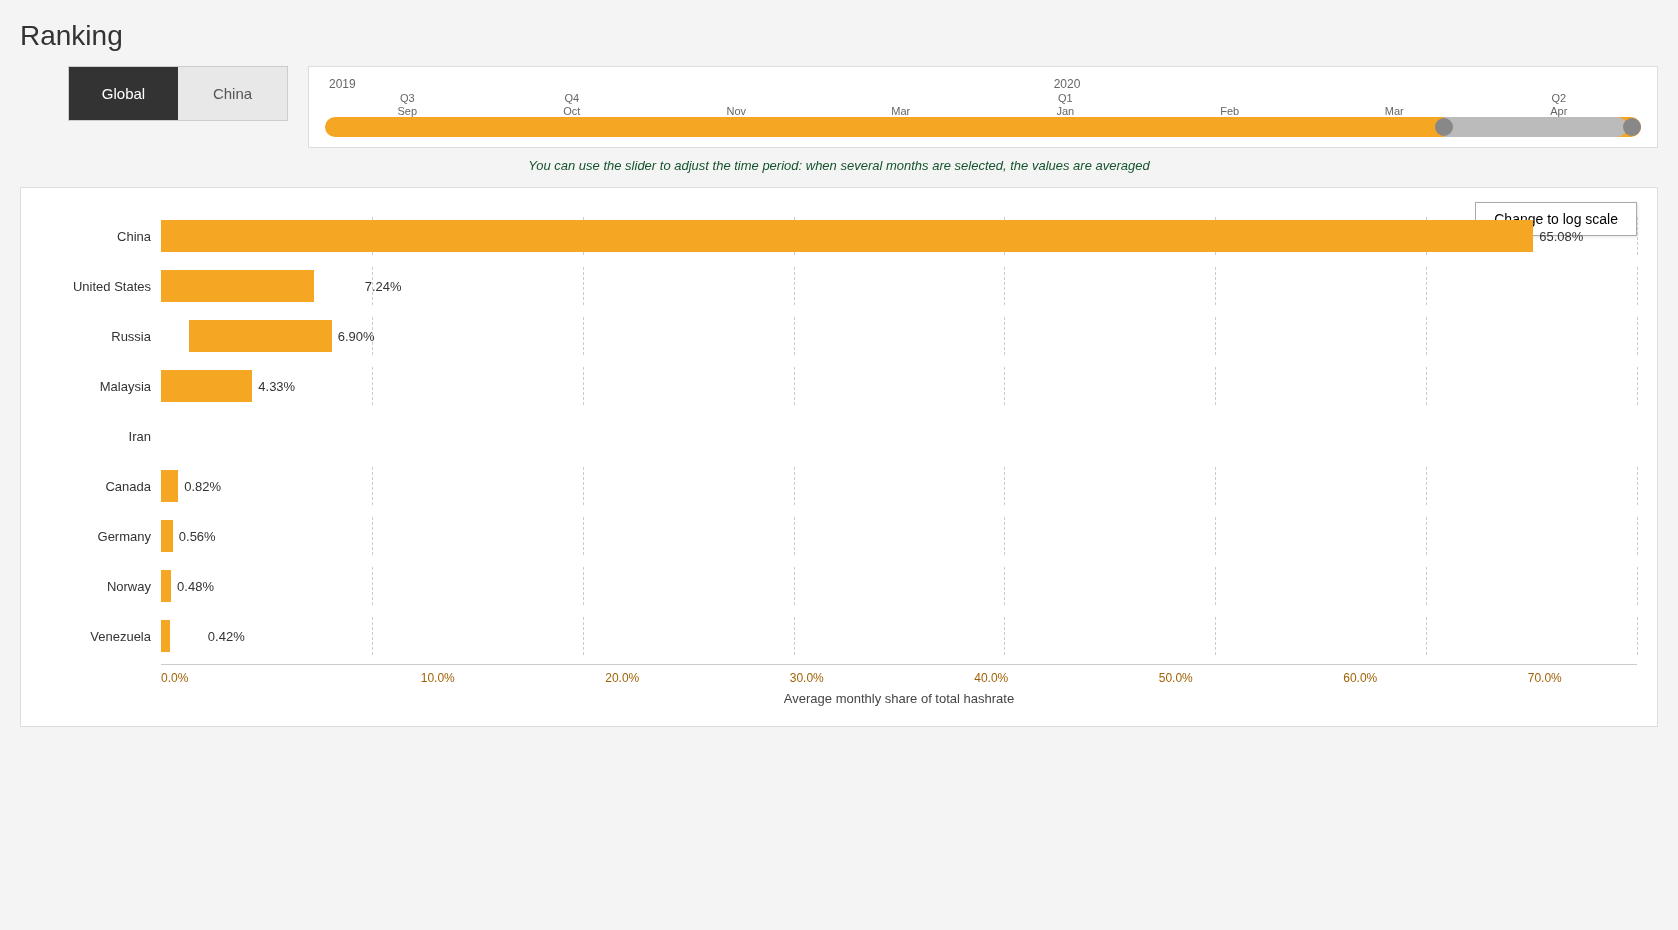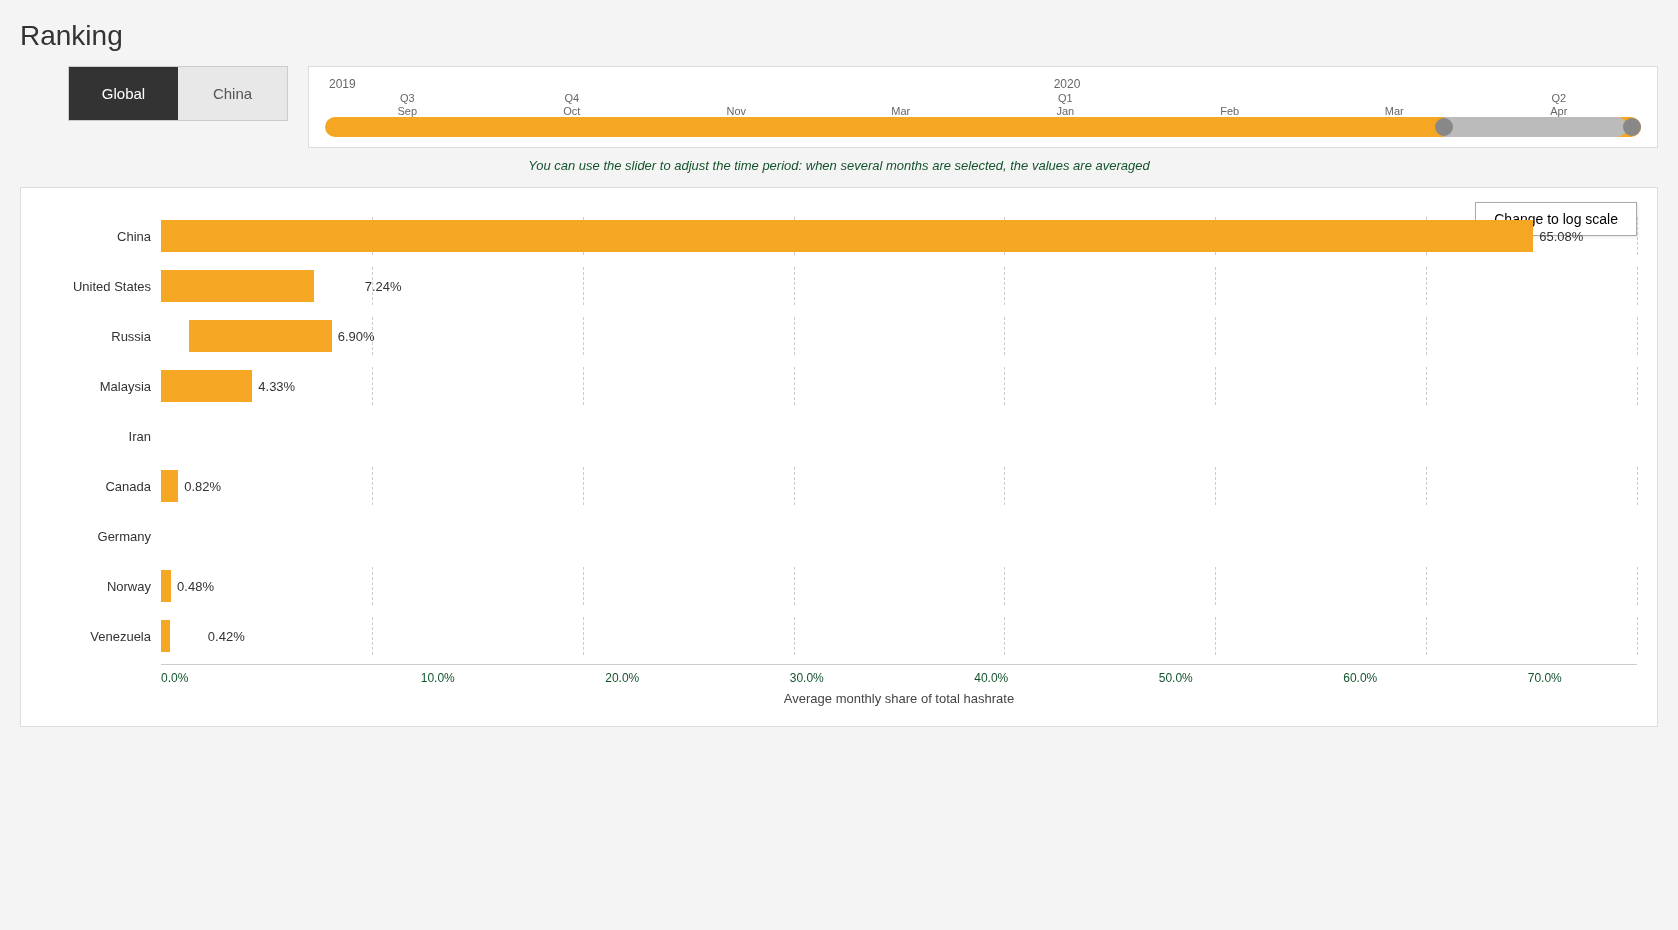--- a/index.html
+++ b/index.html
@@ -174,21 +174,21 @@
       display: flex;
       margin-left: 120px;
       border-top: 1px solid #ccc;
       padding-top: 6px;
       margin-top: 4px;
     }
     .x-tick {
       flex: 1;
       text-align: center;
       font-size: 12px;
-      color: #14532d;
+      color: #a16207;
     }
     .x-tick:first-child {
       text-align: left;
     }
     .x-axis-label {
       text-align: center;
       font-size: 13px;
       color: #444;
       margin-top: 6px;
       margin-left: 120px;
@@ -329,20 +329,31 @@
           <div class="grid-line" style="position: absolute; left: 57.1429%; top: -3px; bottom: -3px; width: 1px; background: none; border-left: 1px dashed rgb(204, 204, 204);"></div>
           <div class="grid-line" style="position: absolute; left: 71.4286%; top: -3px; bottom: -3px; width: 1px; background: none; border-left: 1px dashed rgb(204, 204, 204);"></div>
           <div class="grid-line" style="position: absolute; left: 85.7143%; top: -3px; bottom: -3px; width: 1px; background: none; border-left: 1px dashed rgb(204, 204, 204);"></div>
           <div class="grid-line" style="position: absolute; left: 100%; top: -3px; bottom: -3px; width: 1px; background: none; border-left: 1px dashed rgb(204, 204, 204);"></div>
           <div class="bar-fill" style="width: 1.17143%; position: relative; z-index: 1;"></div>
           <span class="bar-value">0.82%</span>
         </div>
       </div>
       <div class="bar-row">
         <div class="bar-label">Germany</div>
+        <div class="bar-outer" style="position: relative;">
+          <div class="grid-line" style="position: absolute; left: 14.2857%; top: -3px; bottom: -3px; width: 1px; background: none; border-left: 1px dashed rgb(204, 204, 204);"></div>
+          <div class="grid-line" style="position: absolute; left: 28.5714%; top: -3px; bottom: -3px; width: 1px; background: none; border-left: 1px dashed rgb(204, 204, 204);"></div>
+          <div class="grid-line" style="position: absolute; left: 42.8571%; top: -3px; bottom: -3px; width: 1px; background: none; border-left: 1px dashed rgb(204, 204, 204);"></div>
+          <div class="grid-line" style="position: absolute; left: 57.1429%; top: -3px; bottom: -3px; width: 1px; background: none; border-left: 1px dashed rgb(204, 204, 204);"></div>
+          <div class="grid-line" style="position: absolute; left: 71.4286%; top: -3px; bottom: -3px; width: 1px; background: none; border-left: 1px dashed rgb(204, 204, 204);"></div>
+          <div class="grid-line" style="position: absolute; left: 85.7143%; top: -3px; bottom: -3px; width: 1px; background: none; border-left: 1px dashed rgb(204, 204, 204);"></div>
+          <div class="grid-line" style="position: absolute; left: 100%; top: -3px; bottom: -3px; width: 1px; background: none; border-left: 1px dashed rgb(204, 204, 204);"></div>
+          <div class="bar-fill" style="width: 0.8%; position: relative; z-index: 1;"></div>
+          <span class="bar-value">0.56%</span>
+        </div>
       </div>
       <div class="bar-row">
         <div class="bar-label">Norway</div>
         <div class="bar-outer" style="position: relative;">
           <div class="grid-line" style="position: absolute; left: 14.2857%; top: -3px; bottom: -3px; width: 1px; background: none; border-left: 1px dashed rgb(204, 204, 204);"></div>
           <div class="grid-line" style="position: absolute; left: 28.5714%; top: -3px; bottom: -3px; width: 1px; background: none; border-left: 1px dashed rgb(204, 204, 204);"></div>
           <div class="grid-line" style="position: absolute; left: 42.8571%; top: -3px; bottom: -3px; width: 1px; background: none; border-left: 1px dashed rgb(204, 204, 204);"></div>
           <div class="grid-line" style="position: absolute; left: 57.1429%; top: -3px; bottom: -3px; width: 1px; background: none; border-left: 1px dashed rgb(204, 204, 204);"></div>
           <div class="grid-line" style="position: absolute; left: 71.4286%; top: -3px; bottom: -3px; width: 1px; background: none; border-left: 1px dashed rgb(204, 204, 204);"></div>
           <div class="grid-line" style="position: absolute; left: 85.7143%; top: -3px; bottom: -3px; width: 1px; background: none; border-left: 1px dashed rgb(204, 204, 204);"></div>

